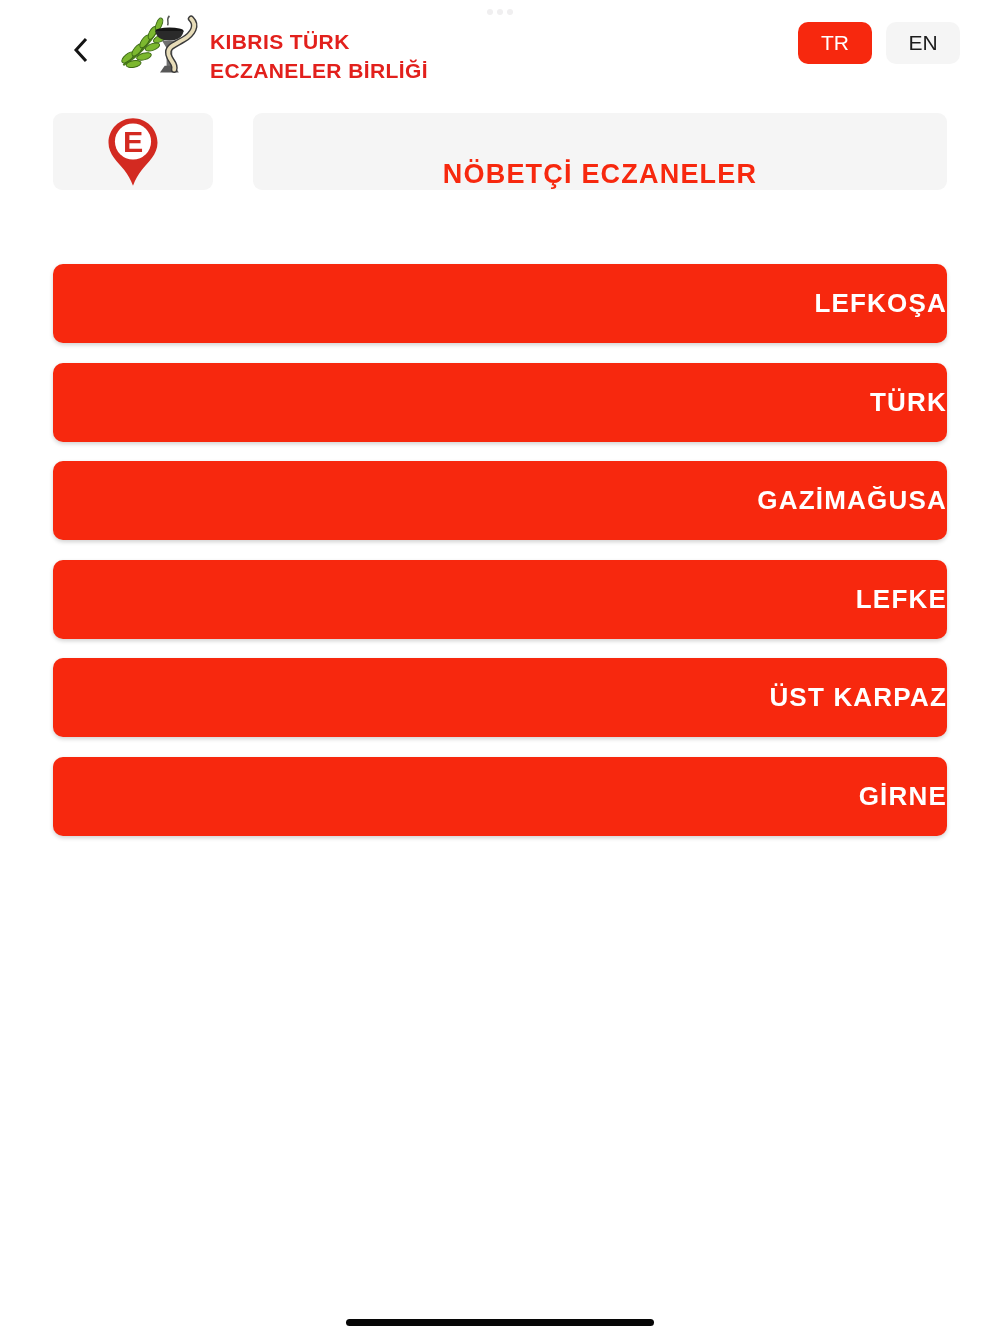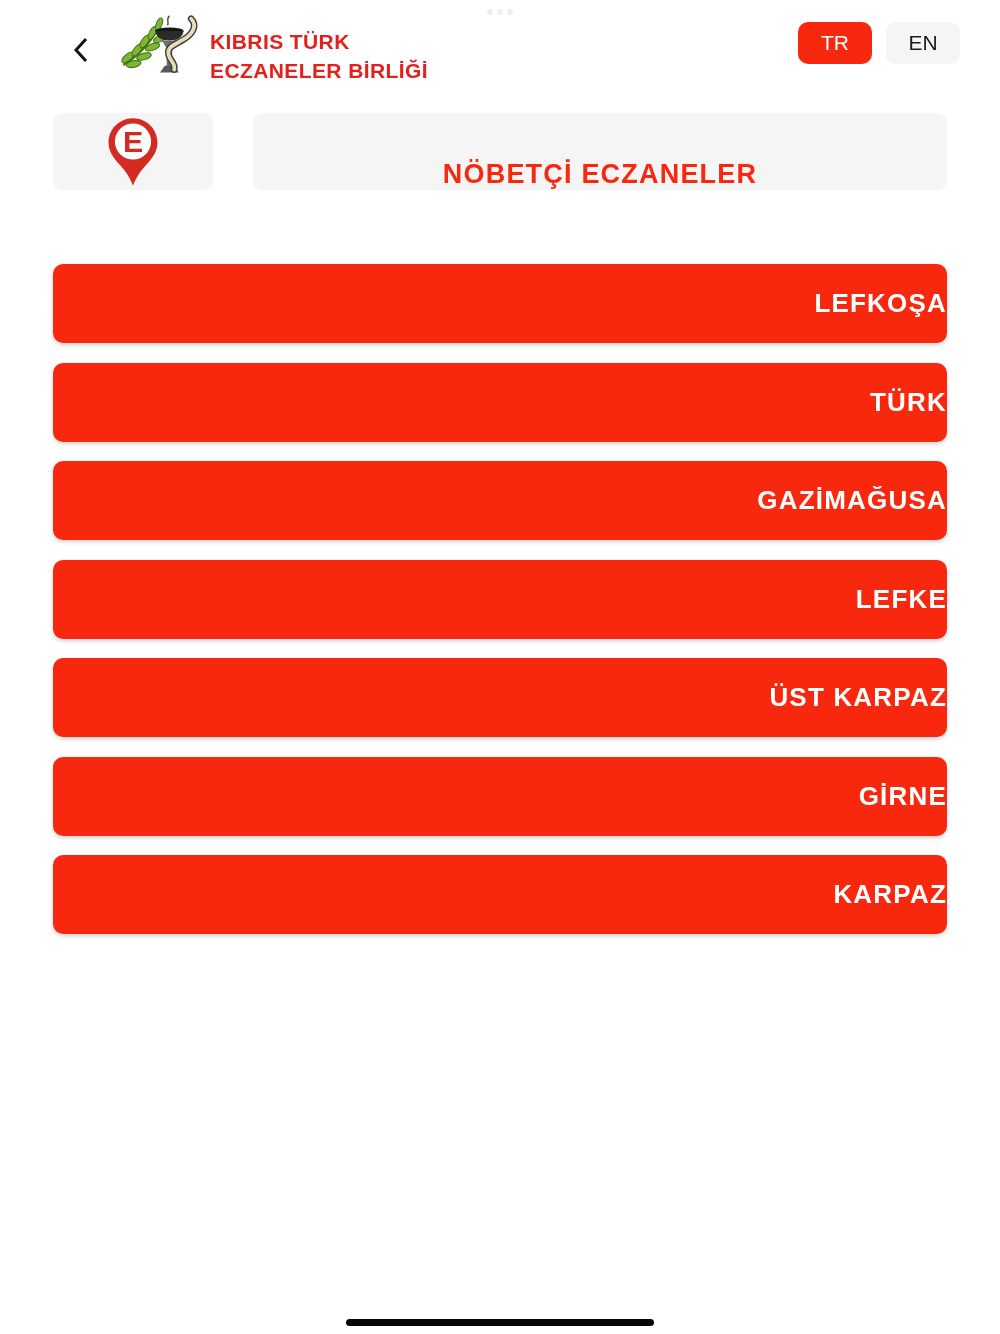--- a/index.html
+++ b/index.html
@@ -138,18 +138,15 @@
 
   <button class="district-button">
     <span class="district-label">ÜST KARPAZ</span>
   </button>
 
 
   <button class="district-button">
     <span class="district-label">GİRNE</span>
   </button>
 
-  <button class="district-button">
-    <span class="district-label">KARPAZ</span>
-  </button>
 </main>
 
 <div class="home-indicator"></div>
 
 </body></html>

